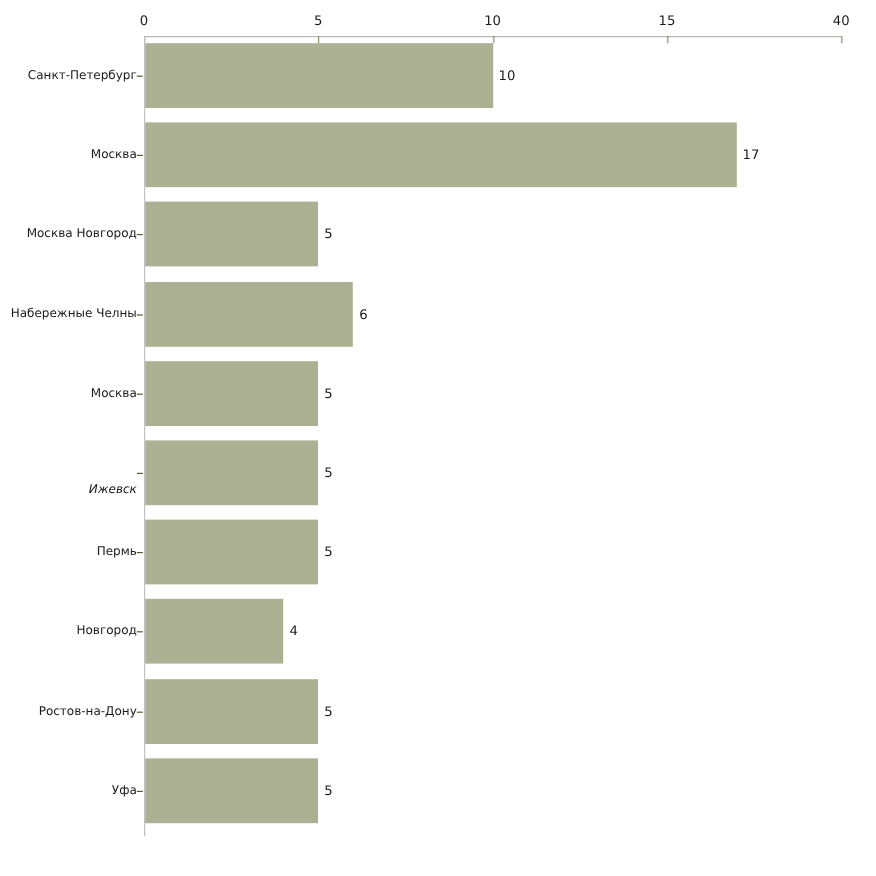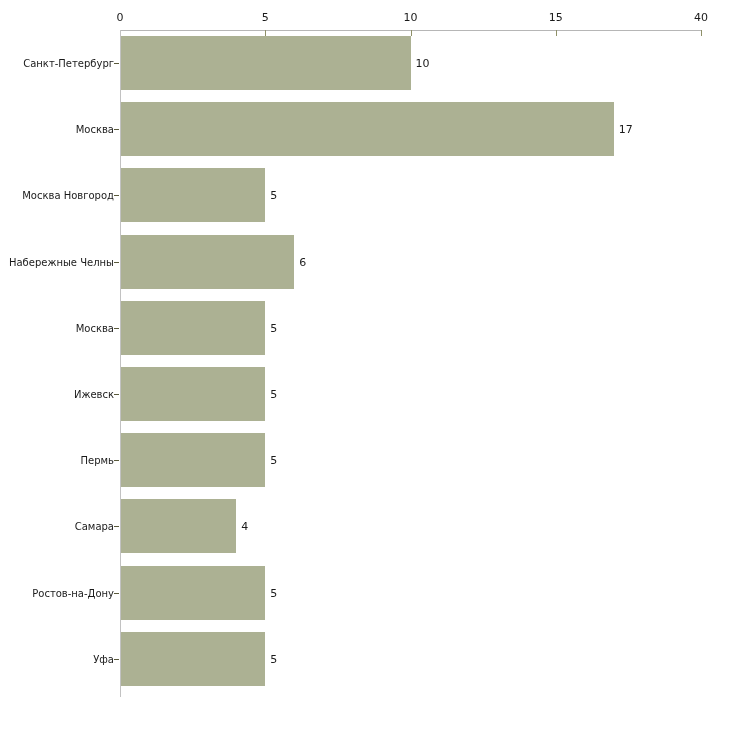--- a/index.html
+++ b/index.html
@@ -113,25 +113,25 @@
       <div class="y-tick-label" style="top: 63px;">Санкт-Петербург</div>
       <div class="y-tick" style="top: 129px;"></div>
       <div class="y-tick-label" style="top: 129.2px; padding-left: 21px;">Москва</div>
       <div class="y-tick" style="top: 195px;"></div>
       <div class="y-tick-label" style="top: 195.4px;">Москва Новгород</div>
       <div class="y-tick" style="top: 262px;"></div>
       <div class="y-tick-label" style="top: 261.6px;">Набережные Челны</div>
       <div class="y-tick" style="top: 328px;"></div>
       <div class="y-tick-label" style="top: 327.8px;">Москва</div>
       <div class="y-tick" style="top: 394px;"></div>
-      <div class="y-tick-label" style="top: 394px;">Ижевск</div>
+      <div class="y-tick-label" style="top: 408px; font-style: italic;">Ижевск</div>
       <div class="y-tick" style="top: 460px;"></div>
       <div class="y-tick-label" style="top: 460.2px;">Пермь</div>
       <div class="y-tick" style="top: 526px;"></div>
-      <div class="y-tick-label" style="top: 526.4px;">Самара</div>
+      <div class="y-tick-label" style="top: 526.4px;">Новгород</div>
       <div class="y-tick" style="top: 593px;"></div>
       <div class="y-tick-label" style="top: 592.6px;">Ростов-на-Дону</div>
       <div class="y-tick" style="top: 659px;"></div>
       <div class="y-tick-label" style="top: 658.8px;">Уфа</div>
     </div>
 
   <div id="bars">
       <div class="bar" style="top: 36px; height: 54px; width: 289.5px;"></div>
       <div class="bar-value" style="left: 415.5px; top: 63px;">10</div>
       <div class="bar" style="top: 102.2px; height: 54px; width: 492.85px;"></div>

